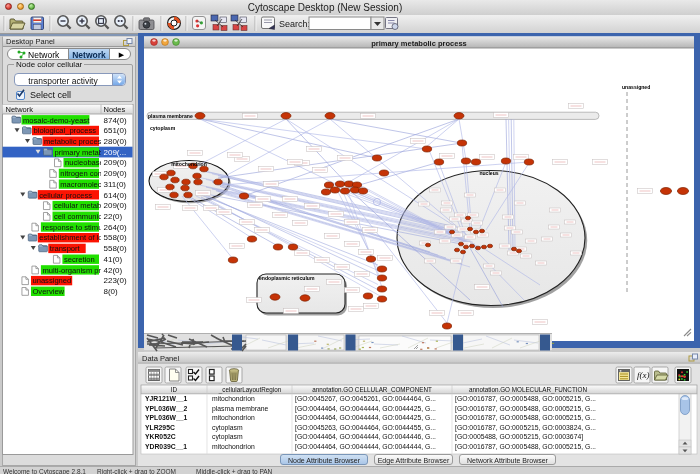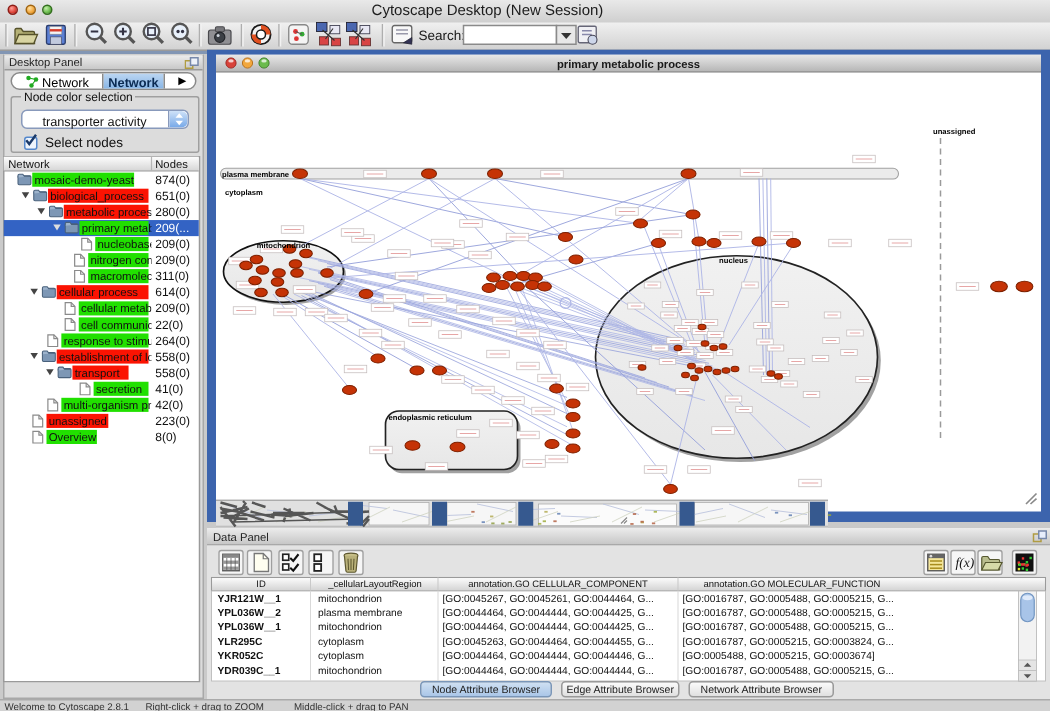--- a/index.html
+++ b/index.html
@@ -154,34 +154,34 @@
           <circle cx="2" cy="2" r="1.5" fill="#2a2"></circle>
           <circle cx="7" cy="3" r="1.5" fill="#2a2"></circle>
           <circle cx="4" cy="7" r="1.5" fill="#2a2"></circle>
           <path d="M2 2 L7 3 L4 7" fill="none" stroke="#2a2" stroke-width="0.8"></path>
         </svg>
       Network</div>
     <div class="seg" id="mosaic">Network</div>
     <div class="seg" id="arrowseg">▶</div>
   </div>
   <div id="groupbox">
-    <div id="grouplbl">Node color selection</div>
+    <div id="grouplbl">Node color cellular</div>
     <div id="dropdown">
         <div class="lbl">transporter activity</div>
       <div class="btn"><svg width="13" height="11" viewBox="0 0 13 11">
             <path d="M6.5 1.5 L9 4.5 L4 4.5 Z" fill="#fff"></path>
             <path d="M6.5 9.5 L9 6.5 L4 6.5 Z" fill="#fff"></path>
           </svg></div>
     </div>
     <div id="cbx">
         <svg width="9" height="10" viewBox="0 0 9 10" style="position:absolute;left:-1px;top:-3px">
           <path d="M1.5 4.5 L3.5 7 L8 0.8" fill="none" stroke="#1a3a6a" stroke-width="1.6"></path>
         </svg>
       </div>
-    <div id="cbxl">Select nodes</div>
+    <div id="cbxl">Select cell</div>
   </div>
 </div>
 <svg width="134" height="351" viewBox="0 0 134 351" style="position:absolute;left:2px;top:104px">
 <rect x="0.5" y="0.5" width="130.5" height="350" fill="#fff" stroke="#9a9a9a" stroke-width="1"></rect>
 <rect x="0.5" y="0.5" width="130" height="9.5" fill="url(#hg)"></rect>
 <defs>
       <linearGradient id="hg" x1="0" y1="0" x2="0" y2="1">
         <stop offset="0" stop-color="#fdfdfd"></stop>
         <stop offset="1" stop-color="#d5d5d5"></stop>
       </linearGradient>

